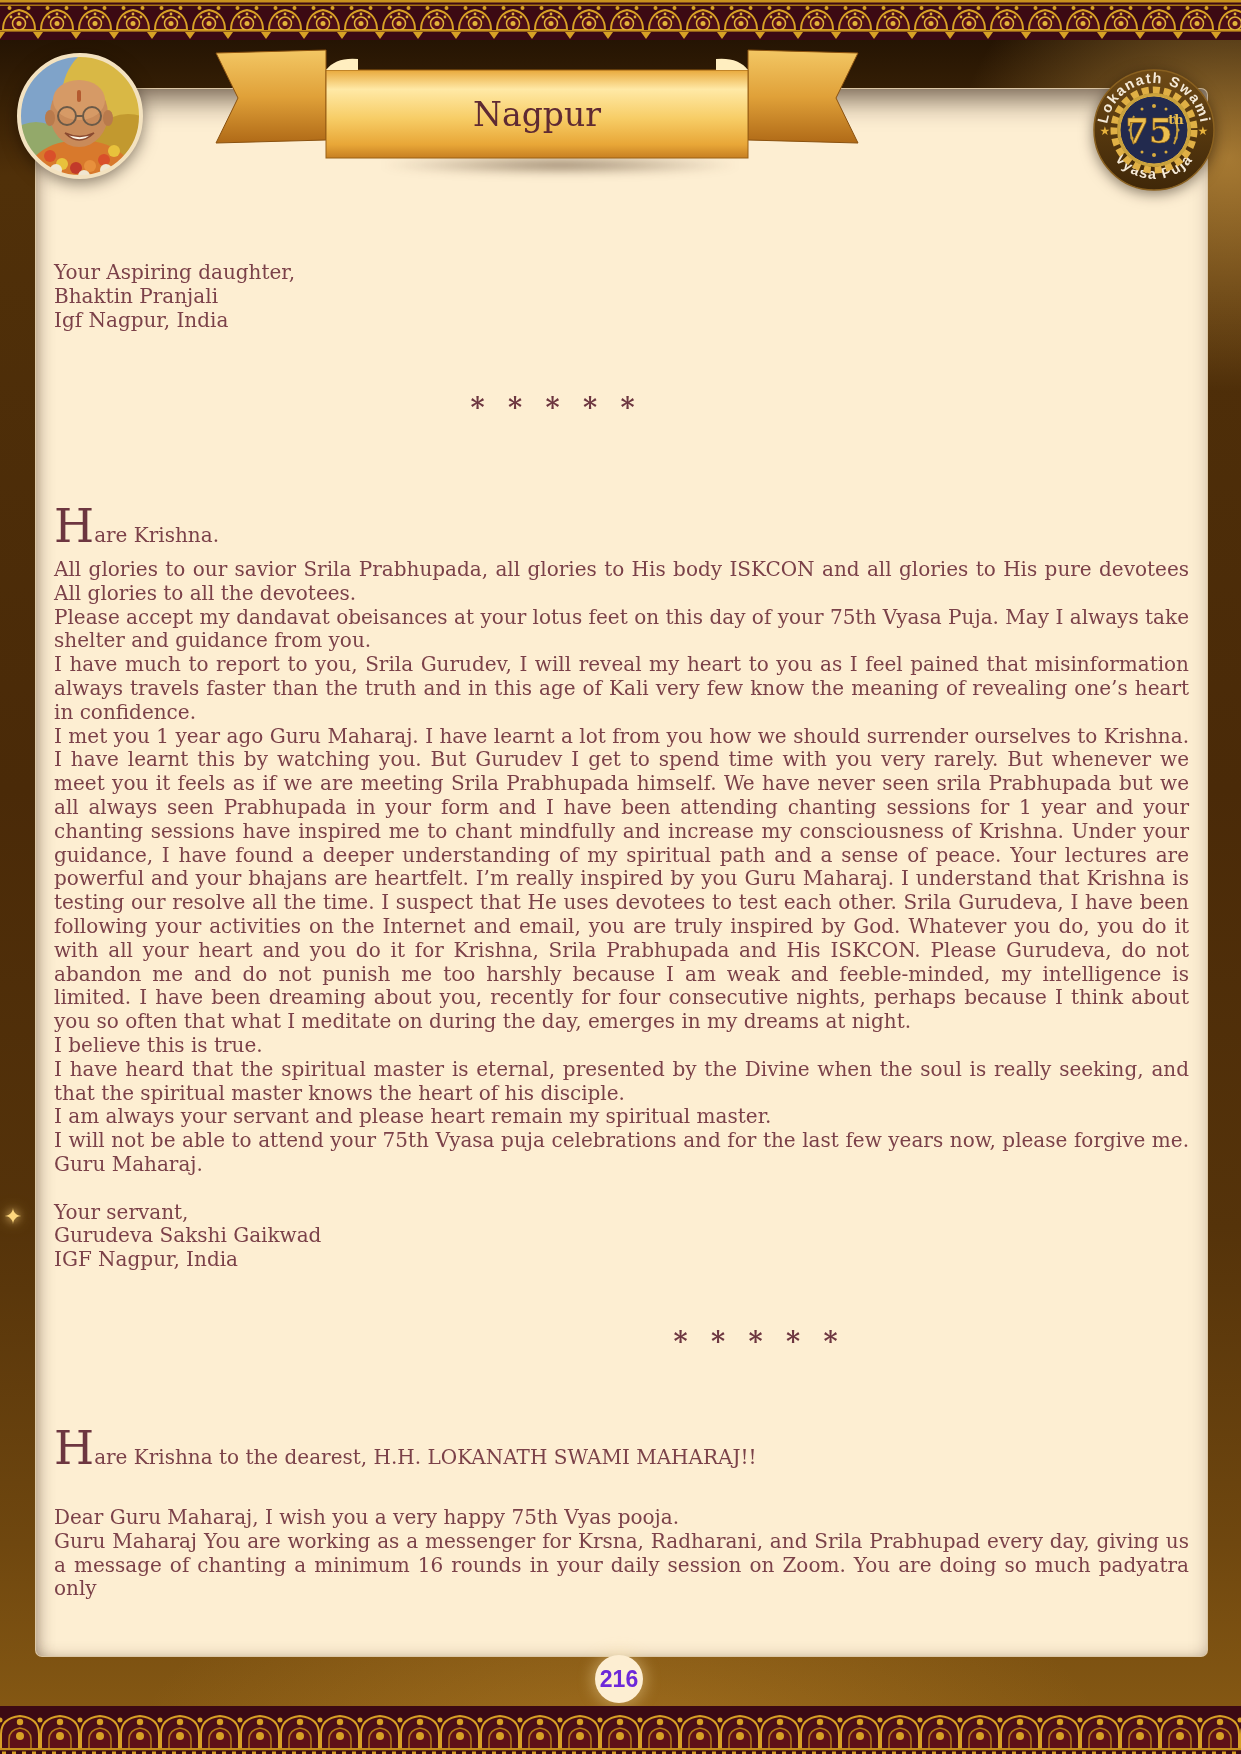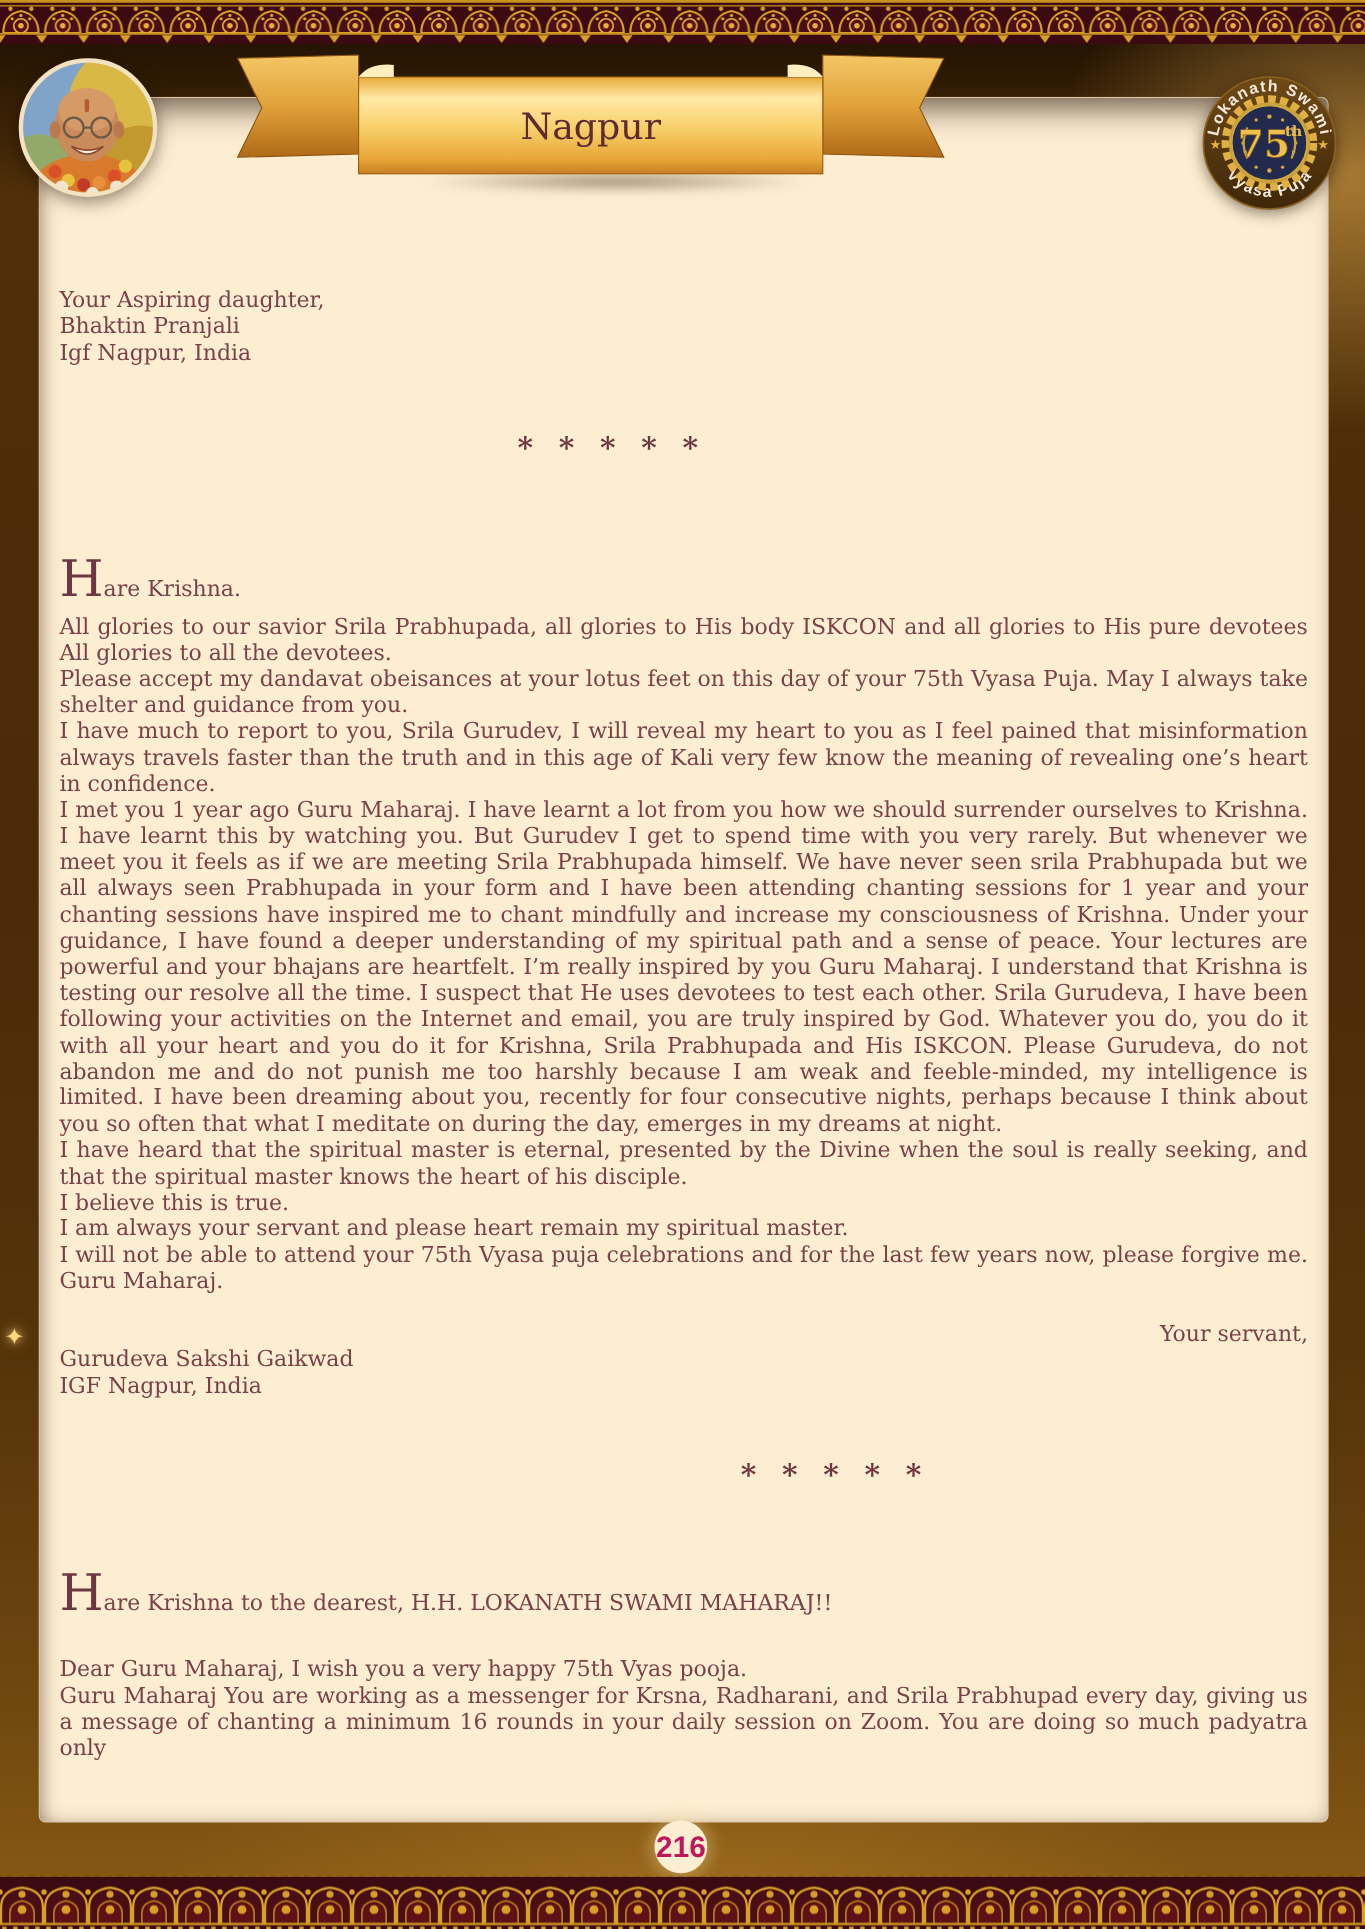--- a/index.html
+++ b/index.html
@@ -35,21 +35,21 @@
   .sep{
     position:absolute;width:300px;text-align:center;color:#6d3640;
     font-size:27px;font-weight:bold;letter-spacing:7px;line-height:30px;
   }
   .l3-open{margin-bottom:26px !important;}
   
   .pagenum{
     position:absolute;left:595px;top:1655px;width:48px;height:48px;border-radius:50%;
     background:#fdeed2;box-shadow:0 0 14px 4px rgba(255,230,170,.35);
     display:flex;align-items:center;justify-content:center;
-    font-family:"Liberation Sans","DejaVu Sans",sans-serif;font-weight:bold;font-size:27px;color:#be185d;
+    font-family:"Liberation Sans","DejaVu Sans",sans-serif;font-weight:bold;font-size:23px;color:#6d28d9;
   }
   
   .banner{position:absolute;left:212px;top:45px;width:650px;height:120px;}
   .banner svg{display:block;}
   
   .portrait{position:absolute;left:16px;top:52px;width:128px;height:128px;filter:drop-shadow(0 4px 8px rgba(20,8,0,.5));}
   
   .badge{position:absolute;left:1092px;top:68px;width:124px;height:124px;filter:drop-shadow(0 3px 7px rgba(20,8,0,.5));}
   .sparkle{
     position:absolute;left:-4px;top:1200px;width:34px;height:34px;color:#ffd87e;font-size:22px;line-height:34px;text-align:center;
@@ -93,26 +93,26 @@
     </div>
 
     <div class="sep" style="top:304px;left:370px;">* * * * *</div>
 
     <div class="tblock" style="top:414px;">
       <p class="opening"><span class="dropcap">H</span><span>are Krishna.</span></p>
       <p>All glories to our savior Srila Prabhupada, all glories to His body ISKCON and all glories to His pure devotees All glories to all the devotees.</p>
       <p>Please accept my dandavat obeisances at your lotus feet on this day of your 75th Vyasa Puja. May I always take shelter and guidance from you.</p>
       <p>I have much to report to you, Srila Gurudev, I will reveal my heart to you as I feel pained that misinformation always travels faster than the truth and in this age of Kali very few know the meaning of revealing one’s heart in confidence.</p>
       <p>I met you 1 year ago Guru Maharaj. I have learnt a lot from you how we should surrender ourselves to Krishna. I have learnt this by watching you. But Gurudev I get to spend time with you very rarely. But whenever we meet you it feels as if we are meeting Srila Prabhupada himself. We have never seen srila Prabhupada but we all always seen Prabhupada in your form and I have been attending chanting sessions for 1 year and your chanting sessions have inspired me to chant mindfully and increase my consciousness of Krishna. Under your guidance, I have found a deeper understanding of my spiritual path and a sense of peace. Your lectures are powerful and your bhajans are heartfelt. I’m really inspired by you Guru Maharaj. I understand that Krishna is testing our resolve all the time. I suspect that He uses devotees to test each other. Srila Gurudeva, I have been following your activities on the Internet and email, you are truly inspired by God. Whatever you do, you do it with all your heart and you do it for Krishna, Srila Prabhupada and His ISKCON. Please Gurudeva, do not abandon me and do not punish me too harshly because I am weak and feeble-minded, my intelligence is limited. I have been dreaming about you, recently for four consecutive nights, perhaps because I think about you so often that what I meditate on during the day, emerges in my dreams at night.</p>
+      <p>I believe this is true.</p>
       <p>I have heard that the spiritual master is eternal, presented by the Divine when the soul is really seeking, and that the spiritual master knows the heart of his disciple.</p>
-      <p>I believe this is true.</p>
       <p>I am always your servant and please heart remain my spiritual master.</p>
       <p>I will not be able to attend your 75th Vyasa puja celebrations and for the last few years now, please forgive me. Guru Maharaj.</p>
       <p>&nbsp;</p>
-      <p style="text-align:right;">Your servant,</p>
+      <p style="text-align:left;">Your servant,</p>
       <p style="text-align:left;">Gurudeva Sakshi Gaikwad</p>
       <p style="text-align:left;">IGF Nagpur, India</p>
     </div>
 
     <div class="sep" style="top:1238px;left:573px;">* * * * *</div>
 
     <div class="tblock" style="top:1336px;">
       <p class="opening l3-open"><span class="dropcap">H</span><span>are Krishna to the dearest, H.H. LOKANATH SWAMI MAHARAJ!!</span></p>
       <p>Dear Guru Maharaj, I wish you a very happy 75th Vyas pooja.</p>
       <p>Guru Maharaj You are working as a messenger for Krsna, Radharani, and Srila Prabhupad every day, giving us a message of chanting a minimum 16 rounds in your daily session on Zoom. You are doing so much padyatra only</p>

